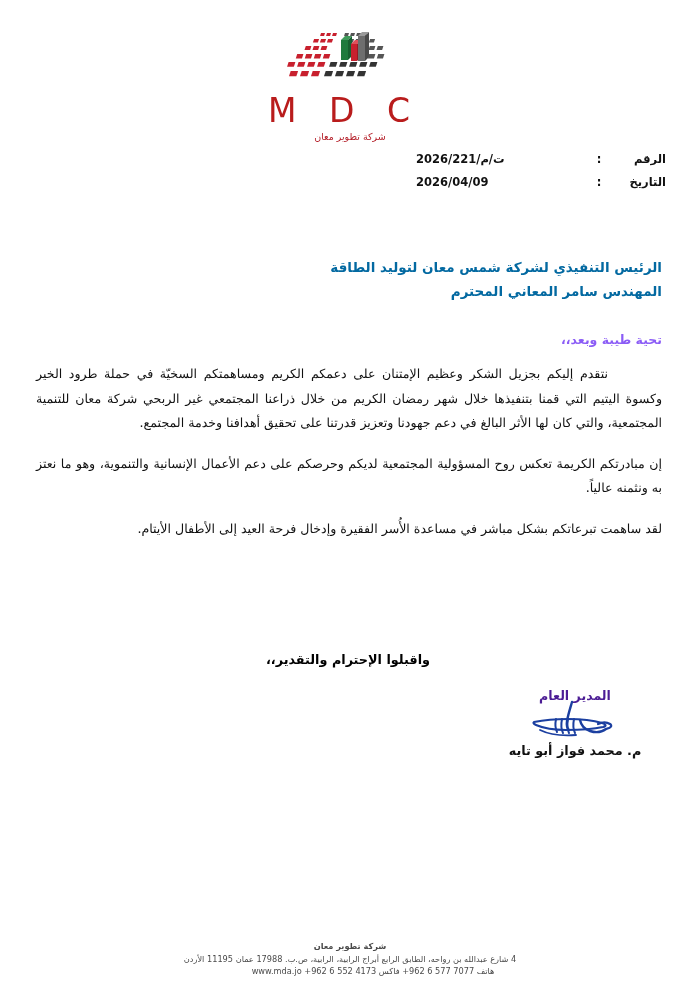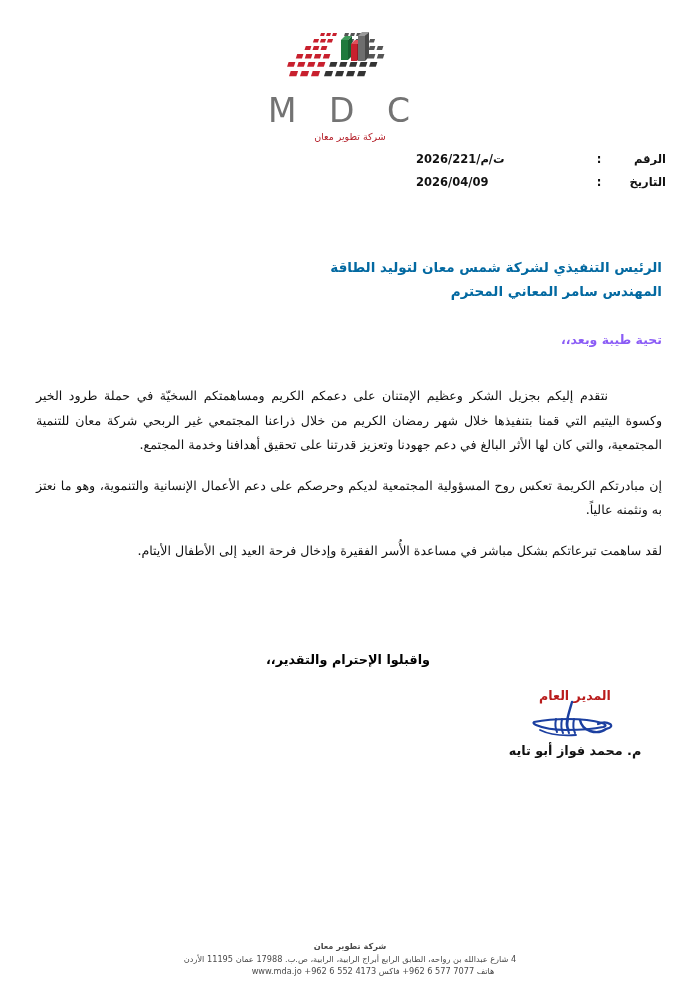--- a/index.html
+++ b/index.html
@@ -42,21 +42,21 @@
     height: 62px;
     margin: 0 auto 4px auto;
     position: relative;
   }
   .logo-mark svg { display: block; }
 
   .logo-word {
     font-family: "DejaVu Sans", "Liberation Sans", sans-serif;
     font-size: 33px;
     letter-spacing: 11px;
-    color: #737373;
+    color: #b91c1c;
     line-height: 1;
     font-weight: 400;
     padding-right: 11px;
     direction: ltr;
   }
   .logo-sub {
     font-family: "DejaVu Sans", "Liberation Sans", sans-serif;
     font-size: 9.5px;
     letter-spacing: 2.2px;
     color: #b5202a;
@@ -109,21 +109,21 @@
     direction: rtl;
     text-align: right;
     font-size: 12.5px;
     font-weight: bold;
     color: #8b5cf6;
   }
 
   
   .body-text {
     position: absolute;
-    top: 384px;
+    top: 362px;
     right: 38px;
     width: 626px;
     direction: rtl;
     text-align: justify;
     font-family: "DejaVu Serif", "Liberation Serif", serif;
     font-size: 12.6px;
     line-height: 1.95;
     color: #111;
   }
   .body-text p {
@@ -151,21 +151,21 @@
     top: 688px;
     right: 0;
     left: 44px;
     width: 250px;
     direction: rtl;
     text-align: center;
   }
   .sig-title {
     font-size: 12.6px;
     font-weight: bold;
-    color: #b91c1c;
+    color: #4c1d95;
     margin-bottom: 1px;
   }
   .sig-mark {
     height: 44px;
     margin: -4px 0 -2px 0;
     position: relative;
   }
   .sig-mark svg { display: block; margin: 0 auto; }
   .sig-name {
     font-size: 12.8px;

